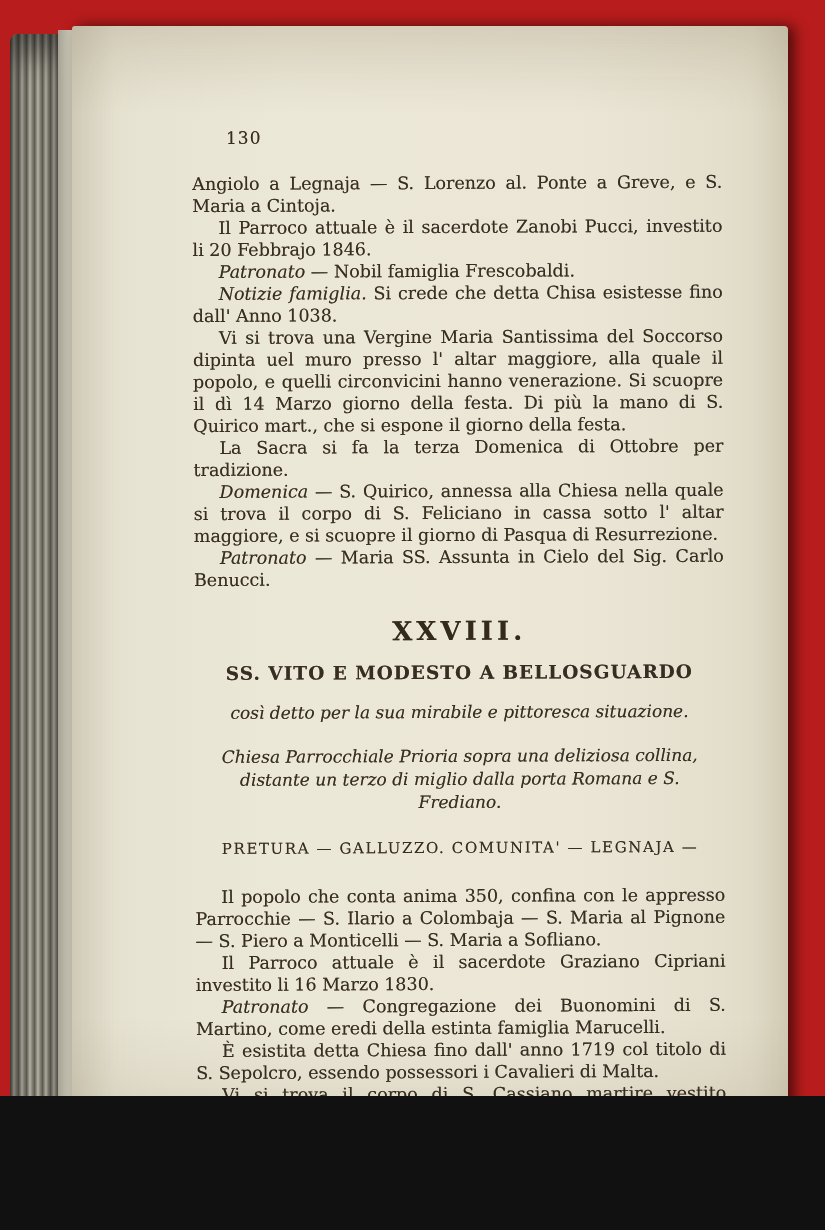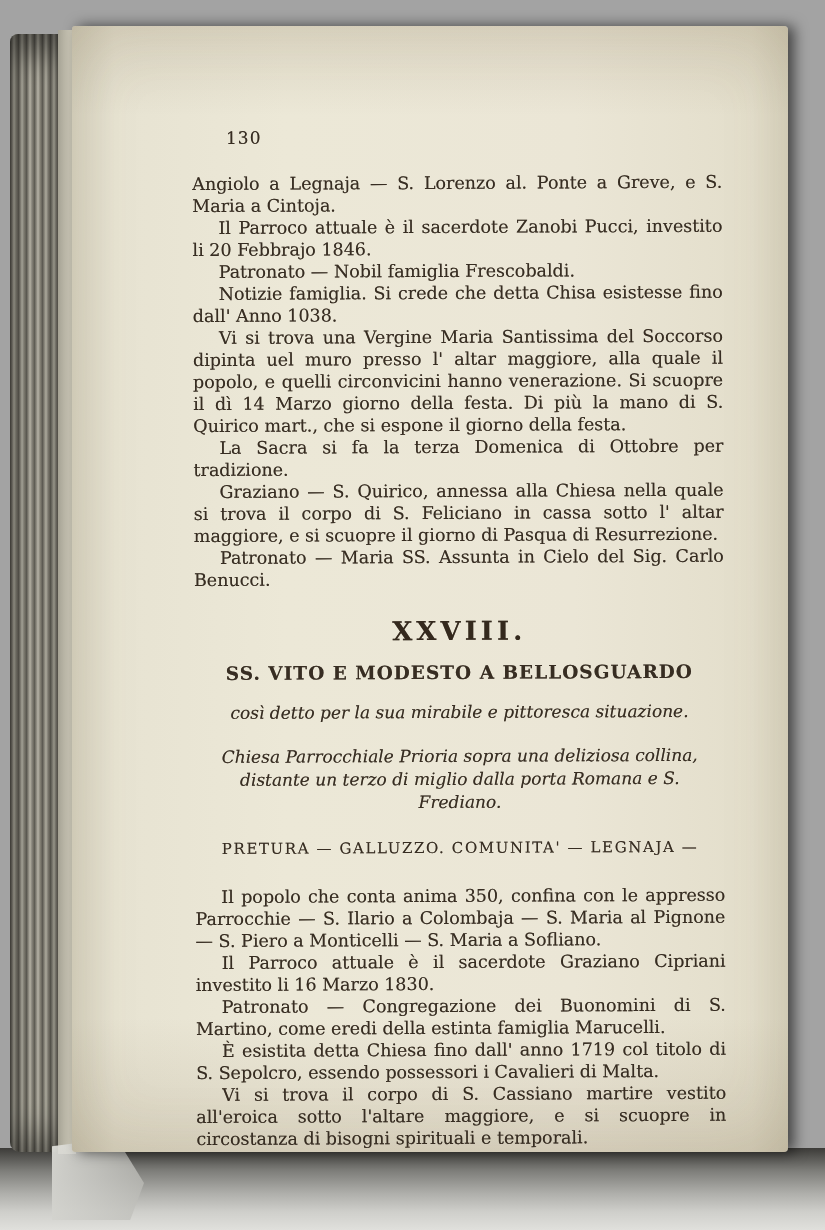--- a/index.html
+++ b/index.html
@@ -1,18 +1,18 @@
 <!DOCTYPE html>
 <html><head>
 <meta charset="utf-8">
 <style>
   html,body{margin:0;padding:0;background:#111;}
   #scene{
-    position:relative;width:825px;height:1230px;overflow:hidden;
-    background:#a3a3a3;
+    position:relative;width:825px;height:1096px;overflow:hidden;
+    background:#b91c1c;
     font-family:"DejaVu Serif","Liberation Serif",serif;
   }
   
   .table-surface{
     position:absolute;left:0;right:0;top:1148px;height:82px;
     background:linear-gradient(180deg,#3c3b38 0%,#7e7e7a 28%,#aeaeaa 55%,#cfcfcb 78%,#e0e0dc 100%);
   }
   
   .page-stack{
     position:absolute;left:10px;top:34px;width:52px;height:1118px;
@@ -46,21 +46,21 @@
     padding:100px 64px 0 122px;
     transform:rotate(-0.25deg);
     color:#372d22;
     font-size:17.5px;line-height:22px;
     text-align:justify;
     text-shadow:0 0 .5px rgba(55,45,34,.55);
   }
   .page-number{font-size:17px;margin:0 30px 24px 34px;letter-spacing:1px;}
   p.para{margin:0;text-indent:26px;}
   p.para.cont{text-indent:0;}
-  .lead{}
+  .lead{font-style:italic;}
   .chapter-heading{
     margin:30px 0 0;text-align:center;font-size:26px;font-weight:700;
     letter-spacing:4px;text-indent:0;color:#34291d;
   }
   .section-title{
     margin:20px 0 0;text-align:center;font-size:18.5px;font-weight:700;
     letter-spacing:1px;text-indent:0;
   }
   .section-motto{
     margin:17px 0 0;text-align:center;font-style:italic;font-size:17px;text-indent:0;
@@ -86,21 +86,21 @@
     <div class="page-inner">
 
       <div class="page-number">130</div>
 
       <p class="para cont"><span class="lead"></span><span>Angiolo a Legnaja — S. Lorenzo al. Ponte a Greve, e S. Maria a Cintoja.</span></p>
       <p class="para"><span class="lead"></span><span>Il Parroco attuale è il sacerdote Zanobi Pucci, investito li 20 Febbrajo 1846.</span></p>
       <p class="para"><span class="lead">Patronato</span><span> — Nobil famiglia Frescobaldi.</span></p>
       <p class="para"><span class="lead">Notizie famiglia.</span><span> Si crede che detta Chisa esistesse fino dall' Anno 1038.</span></p>
       <p class="para"><span class="lead"></span><span>Vi si trova una Vergine Maria Santissima del Soccorso dipinta uel muro presso l' altar maggiore, alla quale il popolo, e quelli circonvicini hanno venerazione. Si scuopre il dì 14 Marzo giorno della festa. Di più la mano di S. Quirico mart., che si espone il giorno della festa.</span></p>
       <p class="para"><span class="lead"></span><span>La Sacra si fa la terza Domenica di Ottobre per tradizione.</span></p>
-      <p class="para"><span class="lead">Graziano</span><span> — S. Quirico, annessa alla Chiesa nella quale si trova il corpo di S. Feliciano in cassa sotto l' altar maggiore, e si scuopre il giorno di Pasqua di Resurrezione.</span></p>
+      <p class="para"><span class="lead">Domenica</span><span> — S. Quirico, annessa alla Chiesa nella quale si trova il corpo di S. Feliciano in cassa sotto l' altar maggiore, e si scuopre il giorno di Pasqua di Resurrezione.</span></p>
       <p class="para"><span class="lead">Patronato</span><span> — Maria SS. Assunta in Cielo del Sig. Carlo Benucci.</span></p>
 
       <p class="chapter-heading">XXVIII.</p>
       <p class="section-title">SS. VITO E MODESTO A BELLOSGUARDO</p>
       <p class="section-motto">così detto per la sua mirabile e pittoresca situazione.</p>
       <p class="section-description">Chiesa Parrocchiale Prioria sopra una deliziosa collina, distante un terzo di miglio dalla porta Romana e S. Frediano.</p>
       <p class="jurisdiction-line">PRETURA — GALLUZZO. COMUNITA' — LEGNAJA —</p>
 
       <p class="para"><span class="lead"></span><span>Il popolo che conta anima 350, confina con le appresso Parrocchie — S. Ilario a Colombaja — S. Maria al Pignone — S. Piero a Monticelli — S. Maria a Sofliano.</span></p>
       <p class="para"><span class="lead"></span><span>Il Parroco attuale è il sacerdote Graziano Cipriani investito li 16 Marzo 1830.</span></p>

